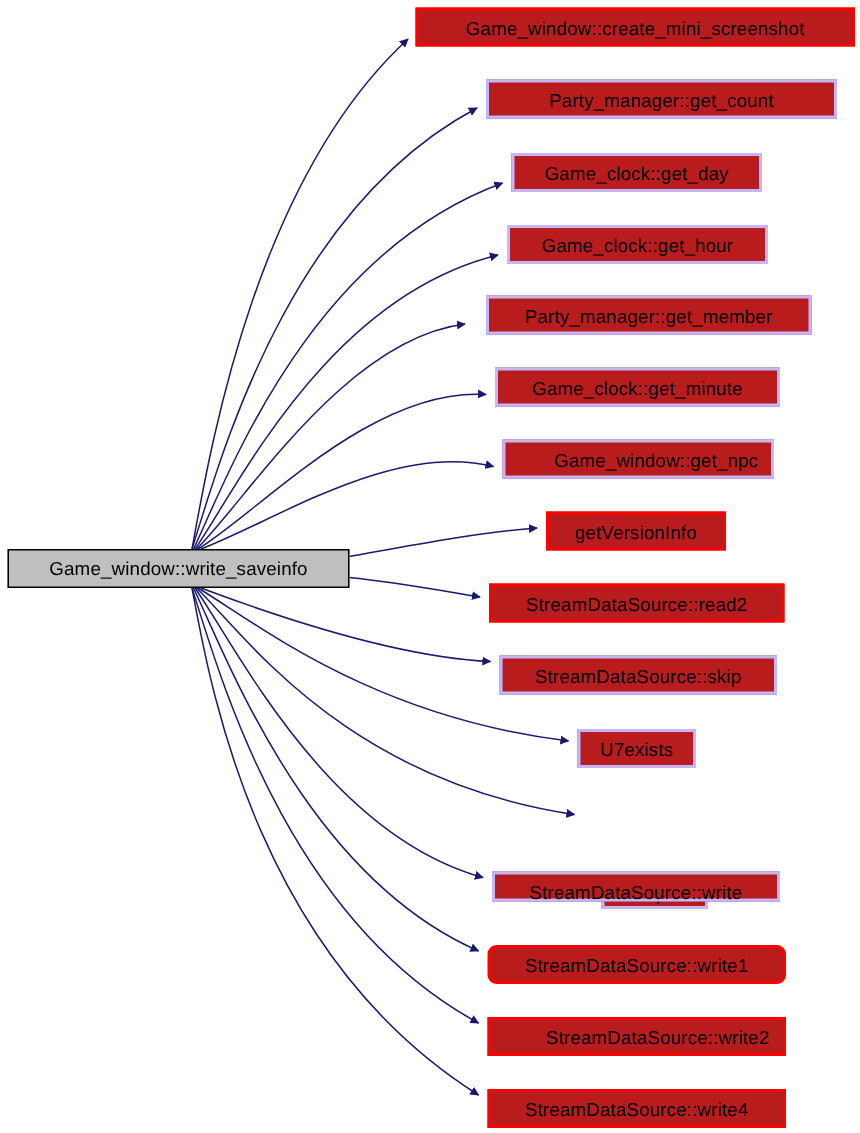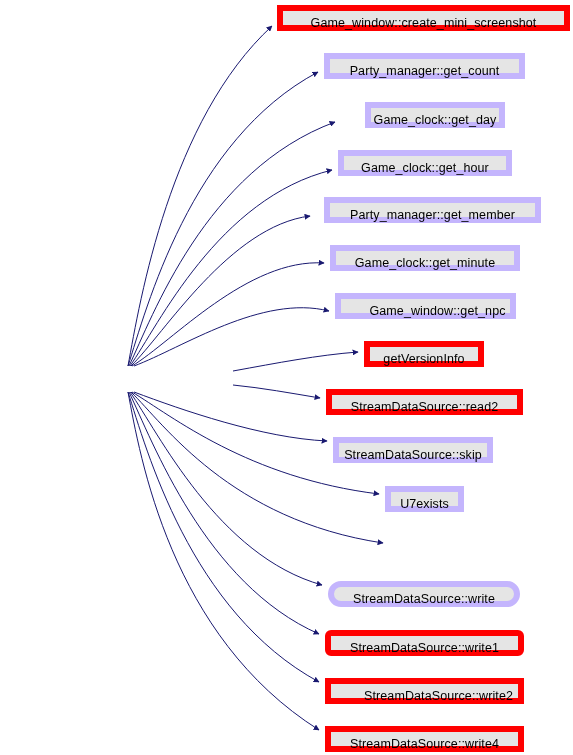--- a/index.html
+++ b/index.html
@@ -27,22 +27,22 @@
     pointer-events: none;
   }
   .node {
     position: absolute;
     box-sizing: border-box;
     height: 26px;
     line-height: 24px;
     text-align: center;
     font-size: 12.5px;
     color: #000000;
-    background: #e5e5e5;
-    border: 6px solid #c4b5fd;
+    background: #b91c1c;
+    border: 2px solid #c4b5fd;
     white-space: nowrap;
     letter-spacing: 0.1px;
   }
   .node.red {
     border-color: #ff0000;
   }
   .node.root {
     background: #bfbfbf;
     border: 1px solid #000000;
   }
@@ -71,33 +71,34 @@
         <path d="M134,392 C182,410 262,438 327,441" fill="none" stroke="#191970" stroke-width="1" marker-end="url(#arrow)"></path>
         <path d="M132,392 C172,416 248,478 379,494" fill="none" stroke="#191970" stroke-width="1" marker-end="url(#arrow)"></path>
         <path d="M131,392 C164,424 230,520 383,543" fill="none" stroke="#191970" stroke-width="1" marker-end="url(#arrow)"></path>
         <path d="M130,392 C158,432 218,556 322,585" fill="none" stroke="#191970" stroke-width="1" marker-end="url(#arrow)"></path>
         <path d="M129,392 C152,440 205,584 319,634" fill="none" stroke="#191970" stroke-width="1" marker-end="url(#arrow)"></path>
         <path d="M128,392 C146,448 190,612 319,682" fill="none" stroke="#191970" stroke-width="1" marker-end="url(#arrow)"></path>
         <path d="M128,392 C140,456 170,636 319,730" fill="none" stroke="#191970" stroke-width="1" marker-end="url(#arrow)"></path>
       </g>
   </svg>
 
+  <div class="node root" style="left: 5px; top: 366px; width: 228px; height: 26px; line-height: 24px;">Game_window::write_saveinfo</div>
 
   <div id="nodes">
       <div class="node red" style="left: 277px; top: 5px; width: 293px; height: 26px; line-height: 24px;">Game_window::create_mini_screenshot</div>
-      <div class="node" style="left: 324px; top: 53px; width: 201px; height: 26px; line-height: 24px;">Party_manager::get_count</div>
-      <div class="node" style="left: 341px; top: 102px; width: 140px; height: 26px; line-height: 24px; margin-left: 24px;">Game_clock::get_day</div>
+      <div class="node" style="left: 324px; top: 53px; width: 234px; height: 26px; line-height: 24px;">Party_manager::get_count</div>
+      <div class="node" style="left: 341px; top: 102px; width: 167px; height: 26px; line-height: 24px;">Game_clock::get_day</div>
       <div class="node" style="left: 338px; top: 150px; width: 174px; height: 26px; line-height: 24px;">Game_clock::get_hour</div>
       <div class="node" style="left: 316px; top: 197px; width: 217px; height: 26px; line-height: 24px; margin-left: 8px;">Party_manager::get_member</div>
       <div class="node" style="left: 330px; top: 245px; width: 190px; height: 26px; line-height: 24px;">Game_clock::get_minute</div>
       <div class="node" style="left: 335px; top: 293px; width: 181px; height: 26px; line-height: 24px; padding-left: 24px;">Game_window::get_npc</div>
       <div class="node red" style="left: 364px; top: 341px; width: 120px; height: 26px; line-height: 24px;">getVersionInfo</div>
       <div class="node red" style="left: 326px; top: 389px; width: 197px; height: 26px; line-height: 24px;">StreamDataSource::read2</div>
-      <div class="node" style="left: 333px; top: 437px; width: 160px; height: 26px; line-height: 24px;">StreamDataSource::skip</div>
+      <div class="node" style="left: 333px; top: 437px; width: 185px; height: 26px; line-height: 24px;">StreamDataSource::skip</div>
       <div class="node" style="left: 385px; top: 486px; width: 79px; height: 26px; line-height: 24px;">U7exists</div>
       <div class="node" style="left: 401px; top: 534px; width: 71px; height: 24px; line-height: 24px; margin-top: 48px;">U7open</div>
-      <div class="node" style="left: 328px; top: 581px; width: 192px; height: 26px; line-height: 24px; border-radius: 13px;">StreamDataSource::write</div>
+      <div class="node" style="left: 328px; top: 581px; width: 192px; height: 20px; line-height: 24px;">StreamDataSource::write</div>
       <div class="node red" style="left: 325px; top: 630px; width: 199px; height: 26px; line-height: 24px; border-radius: 6px;">StreamDataSource::write1</div>
       <div class="node red" style="left: 325px; top: 678px; width: 199px; height: 26px; line-height: 24px; padding-left: 28px;">StreamDataSource::write2</div>
       <div class="node red" style="left: 325px; top: 726px; width: 199px; height: 26px; line-height: 24px;">StreamDataSource::write4</div>
     </div>
 
 </div>
 
 </body></html>

